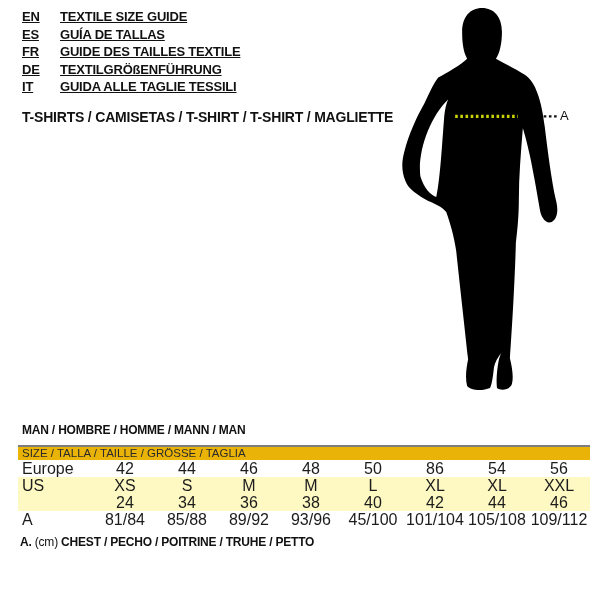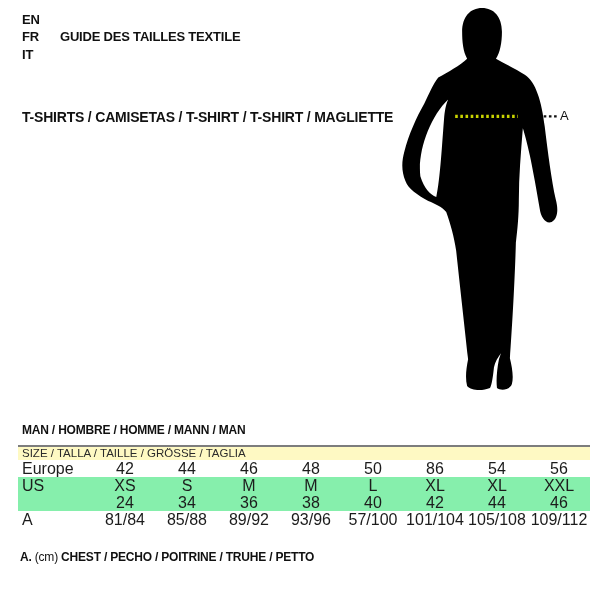--- a/index.html
+++ b/index.html
@@ -2,60 +2,70 @@
 <html><head>
 <meta charset="utf-8">
 <style>
   html,body{margin:0;padding:0;background:#fff;}
   .page{
     position:relative;width:600px;height:600px;background:#ffffff;overflow:hidden;
     font-family:"Liberation Sans",sans-serif;color:#111;
   }
   
   .lang-list{position:absolute;left:22px;top:9px;}
-  .lang-row{display:flex;height:17.6px;align-items:flex-end;}
+  .lang-row{display:flex;height:17.6px;align-items:flex-start;text-decoration:underline;}
   .lang-code{width:38px;font-size:13px;font-weight:700;letter-spacing:-0.2px;}
   .lang-text{font-size:13px;font-weight:700;letter-spacing:-0.2px;white-space:nowrap;}
   
   .categories{position:absolute;left:22px;top:108px;font-size:14px;font-weight:700;
     letter-spacing:-0.2px;line-height:18.5px;white-space:nowrap;}
   
   .figure-wrap{position:absolute;left:400px;top:2px;width:180px;height:398px;}
   .measure-label{position:absolute;left:560px;top:108px;font-size:13px;font-weight:400;}
   
   .section-title{position:absolute;left:22px;top:423px;font-size:12px;font-weight:700;
     letter-spacing:-0.2px;white-space:nowrap;}
   
   .size-table{position:absolute;left:18px;top:445px;width:572px;border-top:2px solid #7d7d7d;}
-  .table-header{height:13px;line-height:13px;background:#fef9c3;font-size:11.5px;
+  .table-header{height:13px;line-height:13px;background:#eab308;font-size:11.5px;
     color:#2b2b2b;padding-left:4px;white-space:nowrap;}
   .t-row{display:flex;height:17px;line-height:17px;font-size:16px;color:#1c1c1c;}
-  .t-row.shaded{background:#86efac;justify-content:space-between;}
+  .t-row.shaded{background:#fef9c3;justify-content:space-between;}
   .t-label{width:72px;padding-left:4px;text-align:left;}
   .t-cell{flex:1;text-align:center;}
   
-  .footer-note{position:absolute;left:20px;top:550px;font-size:12px;font-weight:700;
+  .footer-note{position:absolute;left:20px;top:535px;font-size:12px;font-weight:700;
     letter-spacing:-0.2px;white-space:nowrap;}
   .footer-note .unit{font-weight:400;}
 </style>
 </head>
 <body>
 
 <div class="page">
 
   <div class="lang-list">
     <div class="lang-row">
       <span class="lang-code">EN</span>
+      <span class="lang-text">TEXTILE SIZE GUIDE</span>
+    </div>
+    <div class="lang-row">
+      <span class="lang-code">ES</span>
+      <span class="lang-text">GUÍA DE TALLAS</span>
     </div>
     <div class="lang-row">
       <span class="lang-code">FR</span>
       <span class="lang-text">GUIDE DES TAILLES TEXTILE</span>
     </div>
     <div class="lang-row">
+      <span class="lang-code">DE</span>
+      <span class="lang-text">TEXTILGRÖßENFÜHRUNG</span>
+    </div>
+    <div class="lang-row">
       <span class="lang-code">IT</span>
+      <span class="lang-text">GUIDA ALLE TAGLIE TESSILI</span>
     </div>
   </div>
 
   <div class="categories">
     <div>T-SHIRTS / CAMISETAS / T-SHIRT / T-SHIRT / MAGLIETTE</div>
   </div>
 
   <div class="figure-wrap">
     <svg width="180" height="398" viewBox="0 0 180 400">
       <path fill="#000000" fill-rule="evenodd" d="
@@ -143,21 +153,21 @@
       <span class="t-cell">44</span>
       <span class="t-cell">46</span>
     </div>
 
     <div class="t-row">
       <span class="t-label">A</span>
       <span class="t-cell">81/84</span>
       <span class="t-cell">85/88</span>
       <span class="t-cell">89/92</span>
       <span class="t-cell">93/96</span>
-      <span class="t-cell">57/100</span>
+      <span class="t-cell">45/100</span>
       <span class="t-cell">101/104</span>
       <span class="t-cell">105/108</span>
       <span class="t-cell">109/112</span>
     </div>
   </div>
 
   <div class="footer-note">
     <span>A.</span>
     <span class="unit">(cm)</span>
     <span>CHEST / PECHO / POITRINE / TRUHE / PETTO</span>

